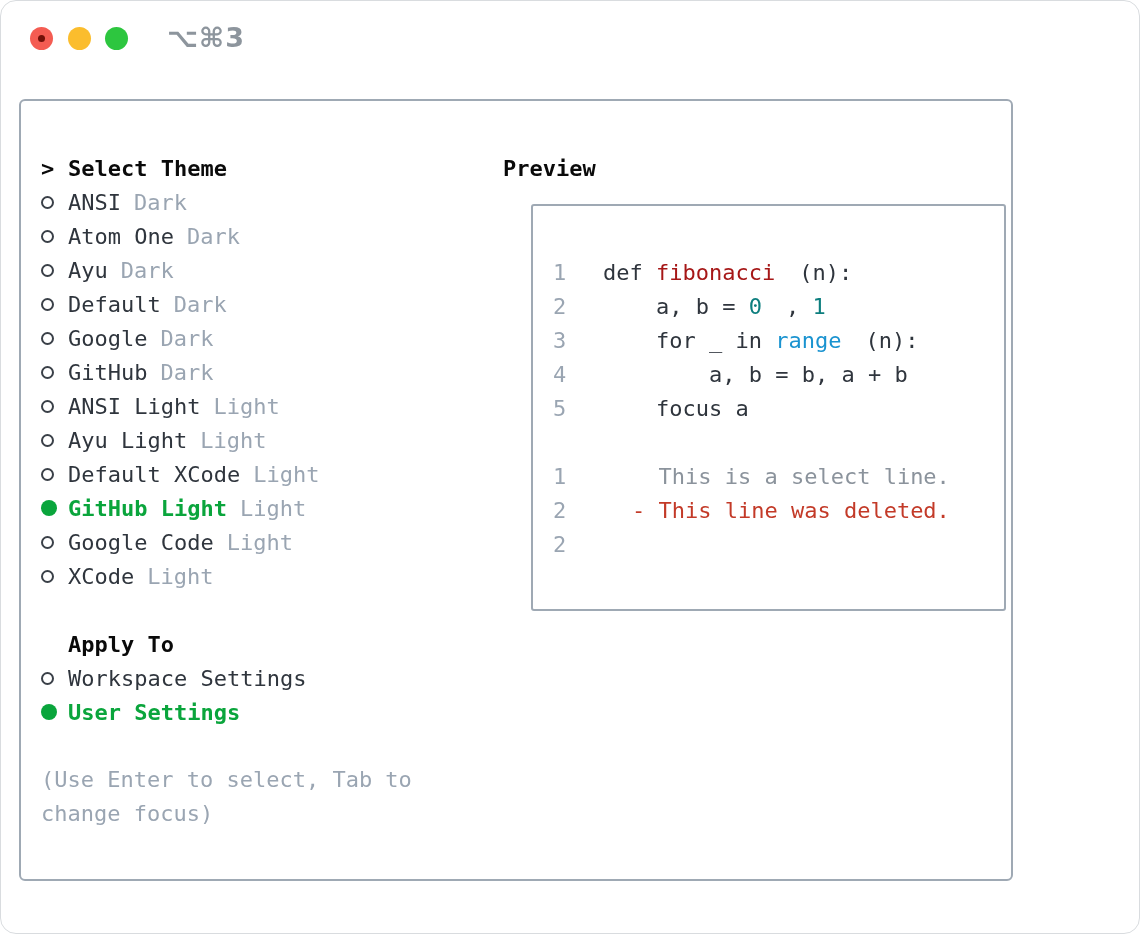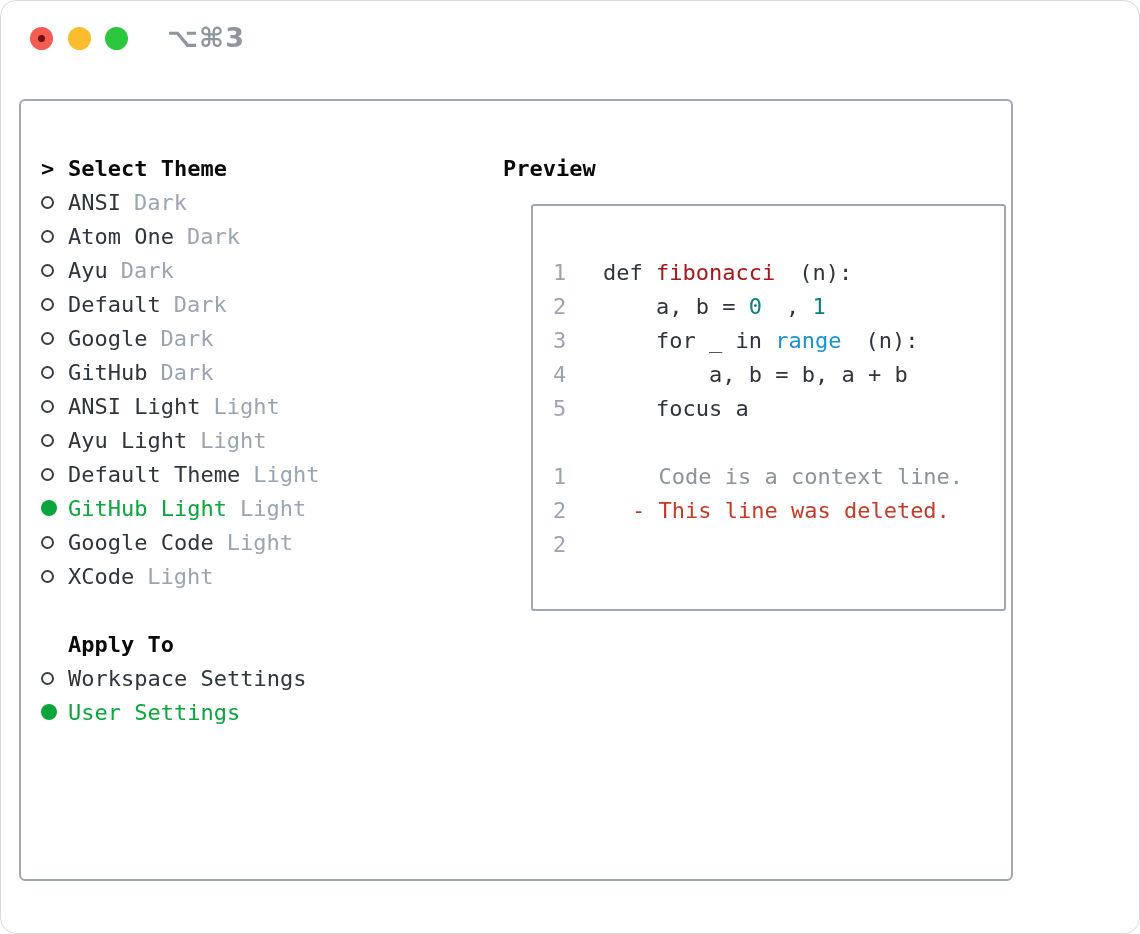--- a/index.html
+++ b/index.html
@@ -23,21 +23,21 @@
   
   .main-panel{position:absolute;left:18px;top:98px;width:994px;height:782px;
     border:2px solid var(--box-border);border-radius:6px;background:#fff;}
   .left-col{position:absolute;left:20px;top:50px;width:420px;font-size:22px;}
   .row{display:flex;align-items:center;height:34px;white-space:pre;}
   .marker{display:inline-flex;width:27px;flex:0 0 27px;align-items:center;}
   .chevron{font-weight:bold;color:var(--black);}
   .radio{display:inline-block;width:13px;height:13px;border:2px solid #3a4048;border-radius:50%;}
   .radio.sel{width:16px;height:16px;border:none;background:var(--green);}
   .label{color:var(--charcoal);}
-  .row.selected .label{color:var(--green);}
+  .row.selected .label{color:var(--green);font-weight:bold;}
   .bold-label{font-weight:bold;color:var(--black);}
   .variant{color:var(--muted);margin-left:13px;}
   .spacer{height:34px;}
   .hint{color:var(--muted);line-height:34px;width:410px;white-space:normal;}
   
   .right-col{position:absolute;left:482px;top:50px;font-size:22px;}
   .preview-title{height:34px;display:flex;align-items:center;font-weight:bold;color:var(--black);}
   .preview-pane{margin-top:19px;margin-left:28px;width:475px;height:407px;
     border:2px solid var(--box-border);border-radius:3px;padding:49px 0 0 20px;overflow:hidden;}
   .code-line{display:flex;height:34px;align-items:center;white-space:pre;}
@@ -109,21 +109,21 @@
   </div>
 
   <div class="row">
     <span class="marker"><span class="radio"></span></span>
     <span class="label">Ayu Light</span>
     <span class="variant">Light</span>
   </div>
 
   <div class="row">
     <span class="marker"><span class="radio"></span></span>
-    <span class="label">Default Theme</span>
+    <span class="label">Default XCode</span>
     <span class="variant">Light</span>
   </div>
 
   <div class="row selected">
     <span class="marker"><span class="radio sel"></span></span>
     <span class="label">GitHub Light</span>
     <span class="variant">Light</span>
   </div>
 
   <div class="row">
@@ -150,20 +150,21 @@
     <span class="label">Workspace Settings</span>
   </div>
 
   <div class="row selected">
     <span class="marker"><span class="radio sel"></span></span>
     <span class="label">User Settings</span>
   </div>
 </div>
 
       <div class="spacer"></div>
+      <div class="hint">(Use Enter to select, Tab to change focus)</div>
     </div>
 
     <div class="right-col">
       <div class="preview-title">Preview</div>
       <div class="preview-pane" id="preview-pane">
   <div class="code-line">
     <span class="lineno">1</span>
   <span class="seg c-code">def </span><span class="seg c-func">fibonacci</span><span class="seg c-code">(n):</span></div>
 
   <div class="code-line">
@@ -181,21 +182,21 @@
   <div class="code-line">
     <span class="lineno">5</span>
   <span class="seg c-code">    focus a</span></div>
 
   <div class="code-line">
     <span class="lineno"></span>
   </div>
 
   <div class="code-line">
     <span class="lineno">1</span>
-  <span class="seg c-context">      Code is a context line.</span></div>
+  <span class="seg c-context">      This is a select line.</span></div>
 
   <div class="code-line">
     <span class="lineno">2</span>
   <span class="seg c-deleted">    - This line was deleted.</span></div>
 
   <div class="code-line">
     <span class="lineno">2</span>
   </div>
 </div>
     </div>

